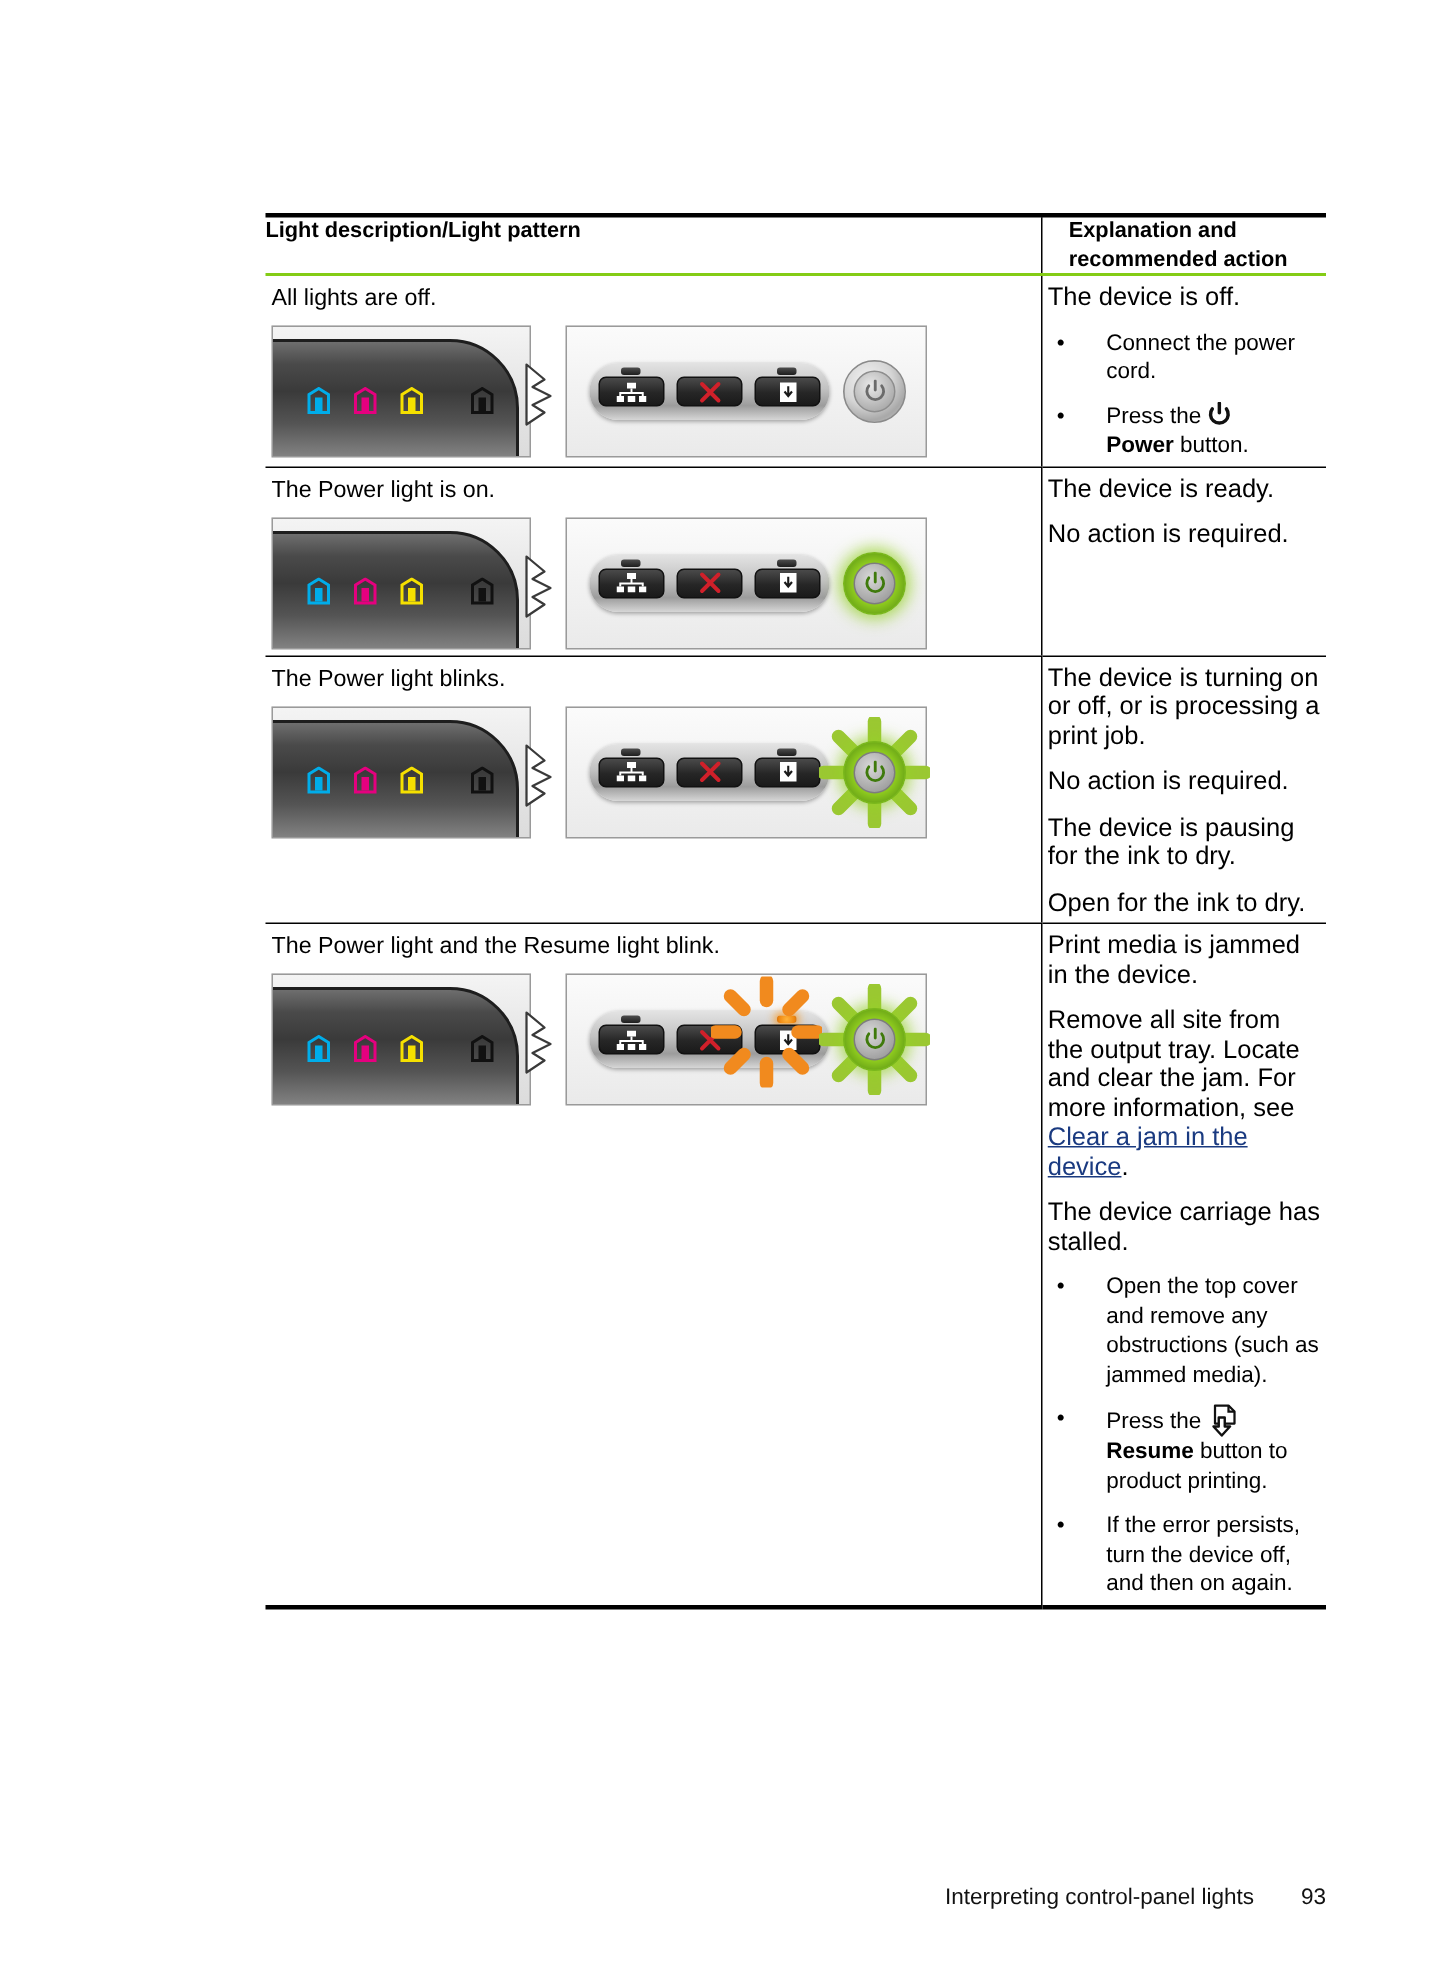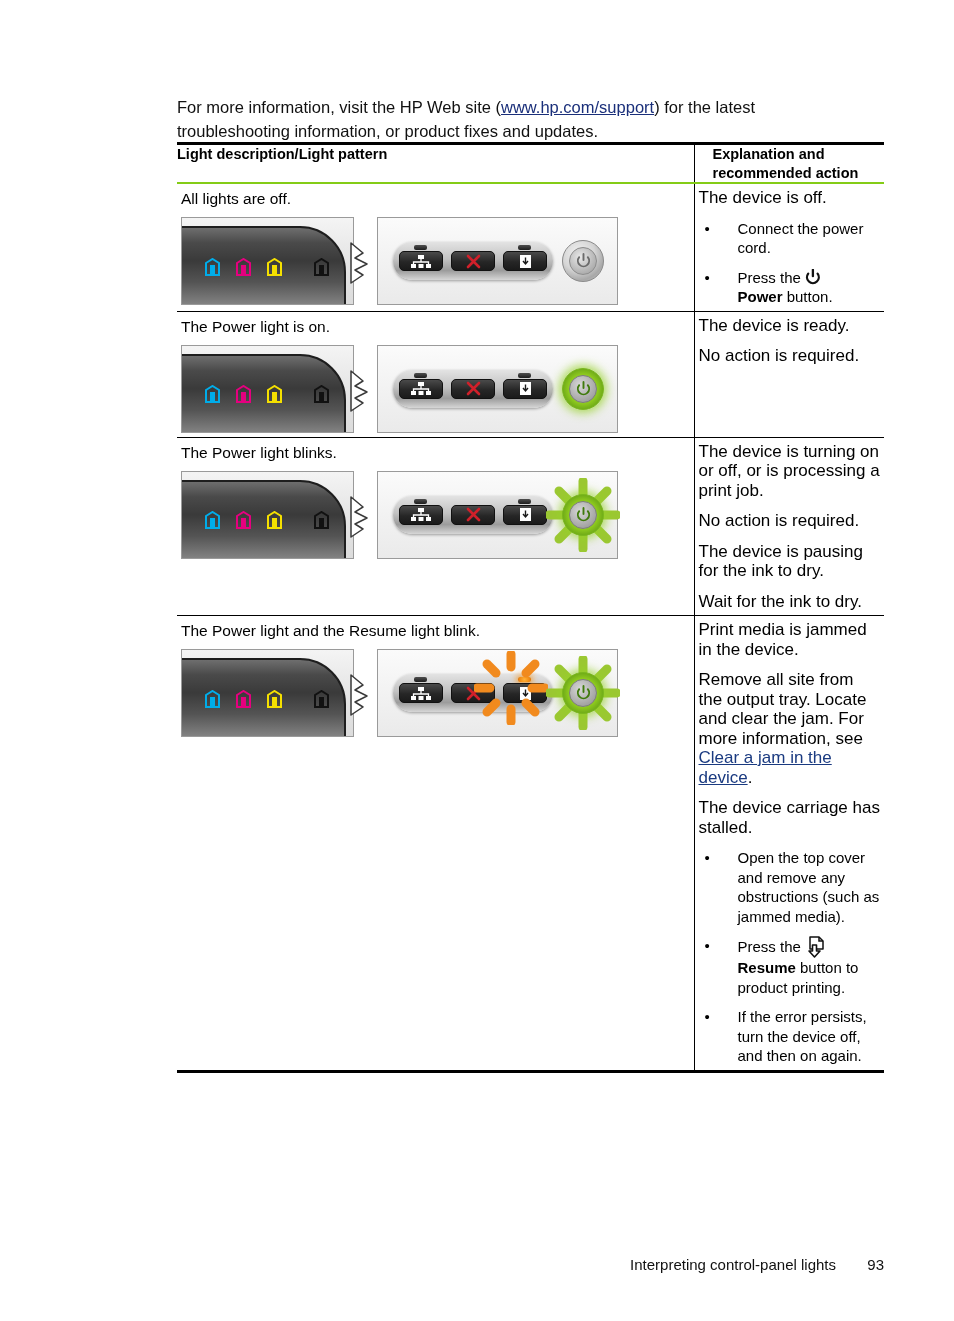--- a/index.html
+++ b/index.html
@@ -317,23 +317,20 @@
     color: #111;
   }
   .footer .fsec { display: inline-block; }
   .footer .fnum { display: inline-block; width: 48px; text-align: right; }
 </style>
 </head>
 <body>
 
 <div class="page">
 
-  <p class="intro">
-    <span>For more information, visit the HP Web site (</span><a href="#">www.hp.com/support</a><span>) for the latest troubleshooting information, or product fixes and updates.</span>
-  </p>
 
   <table class="lights-table">
     <colgroup>
       <col class="col-left">
       <col class="col-right">
     </colgroup>
     <thead>
       <tr class="thead-row">
         <th class="th-cell">Light description/Light pattern</th>
         <th class="th-cell right">Explanation and recommended action</th>
@@ -605,21 +602,21 @@
                 </div>
               </div>
             </div>
           </div>
         </td>
 
         <td class="cell-right">
           <p class="para">The device is turning on or off, or is processing a print job.</p>
           <p class="para">No action is required.</p>
           <p class="para">The device is pausing for the ink to dry.</p>
-          <p class="para">Wait for the ink to dry.</p>
+          <p class="para">Open for the ink to dry.</p>
         </td>
       </tr>
 
       <tr class="body-row">
         <td class="cell-left">
           <div class="desc">The Power light and the Resume light blink.</div>
 
           <div class="panel-fig">
             <div class="dev-left">
               <div class="dev-left-inner"></div>

